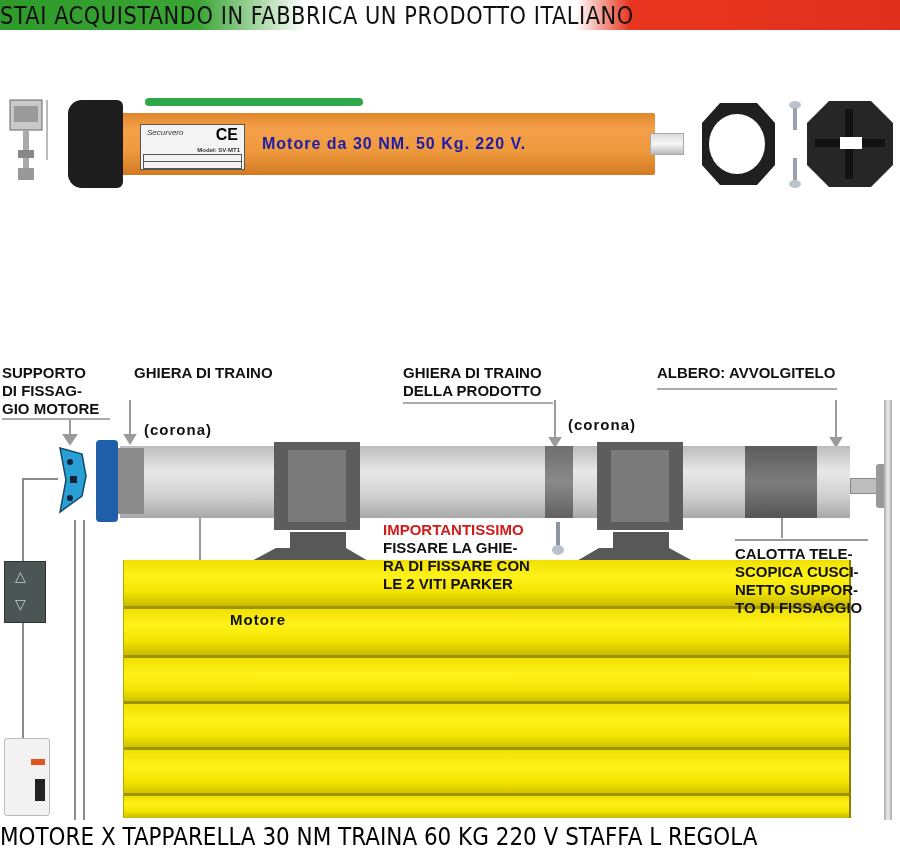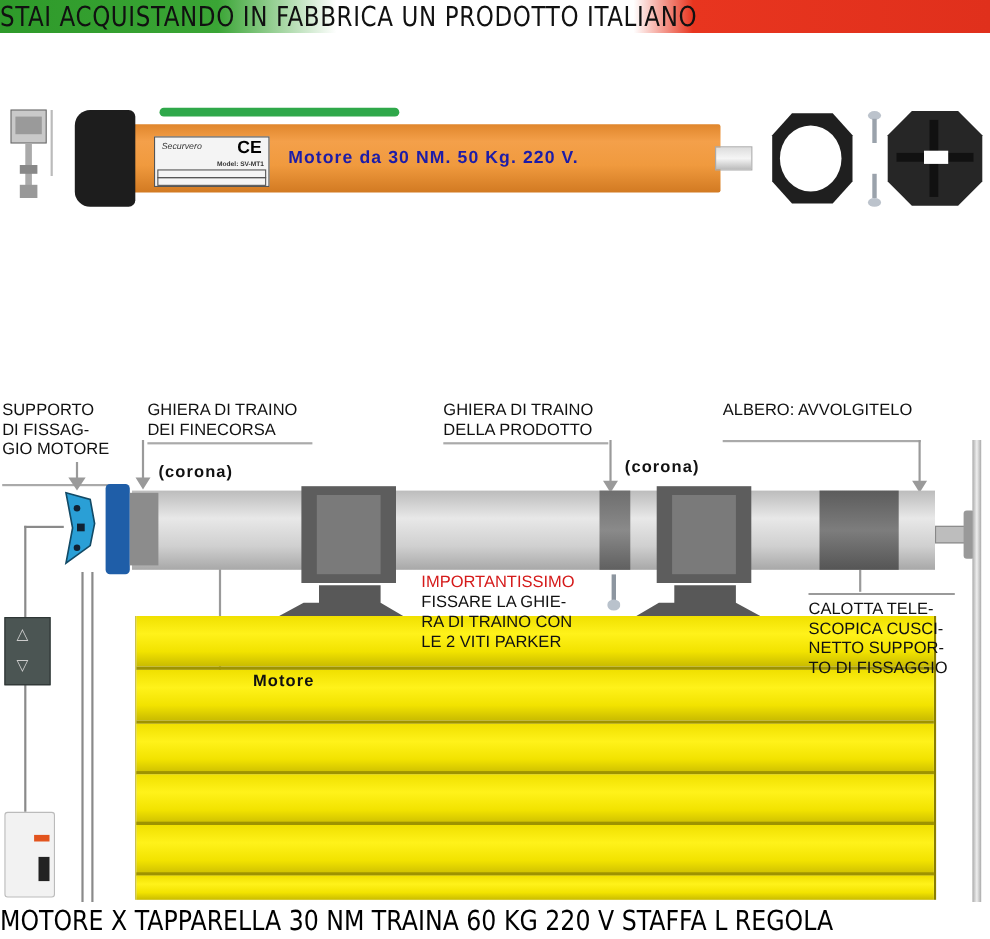--- a/index.html
+++ b/index.html
@@ -14,21 +14,21 @@
   .pin{left:44px;top:100px;width:6px;height:60px;}
   .antenna{left:145px;top:98px;width:218px;height:8px;background:#2fa84a;border-radius:4px;}
   .tube{left:115px;top:113px;width:540px;height:62px;background:linear-gradient(180deg,#e0862c 0%,#f4a04a 25%,#f09a3e 60%,#d27a22 100%);border-radius:2px;}
   .head{left:68px;top:100px;width:55px;height:88px;background:#1d1d1d;border-radius:14px 6px 6px 14px;}
   .shaft{left:650px;top:133px;width:32px;height:20px;background:linear-gradient(180deg,#ddd,#f5f5f5,#bbb);border:1px solid #aaa;}
   .label-plate{left:140px;top:124px;width:103px;height:44px;background:#f4f4f4;border:1px solid #555;font-size:6px;color:#333;}
   .motor-text{left:262px;top:135px;font-family:"Liberation Sans",sans-serif;font-weight:bold;font-size:16px;color:#1c1ca8;letter-spacing:1px;white-space:nowrap;}
   .ring{left:700px;top:99px;width:77px;height:90px;}
   .crown{left:805px;top:99px;width:90px;height:90px;}
   
-  .lbl{font-weight:normal;font-size:15px;line-height:18px;color:#111;white-space:nowrap;}
+  .lbl{font-weight:bold;font-size:15px;line-height:18px;color:#111;white-space:nowrap;}
   .uline{border-bottom:2px solid #aaa;}
   .small{font-weight:bold;font-size:15px;color:#111;}
   .red{color:#d51a1a;}
   
   .shutter{left:123px;top:560px;width:725px;height:258px;border-right:2px solid #8a7e00;border-left:1px solid #b5a900;}
   .slat{position:absolute;left:0;width:725px;height:46px;background:linear-gradient(180deg,#f0e000 0%,#fff21a 35%,#f2e300 70%,#c9bb00 100%);}
   .slat-gap{position:absolute;left:0;width:725px;height:3px;background:#9e9300;}
   
   .roller{left:120px;top:446px;width:730px;height:72px;background:linear-gradient(180deg,#bcbcbc 0%,#e8e8e8 35%,#d0d0d0 70%,#a8a8a8 100%);}
   .wall{left:884px;top:400px;width:8px;height:420px;background:linear-gradient(90deg,#aaa,#eee,#aaa);}
@@ -88,36 +88,35 @@
     <polygon points="24,2 66,2 88,24 88,66 66,88 24,88 2,66 2,24" fill="#262626"></polygon>
     <rect x="10" y="40" width="70" height="8" fill="#111"></rect>
     <rect x="40" y="10" width="8" height="70" fill="#111"></rect>
     <rect x="35" y="38" width="22" height="12" fill="#fff"></rect>
   </svg>
 </div>
 
 <div class="abs lbl" style="left:2px;top:364px;">
   <div>SUPPORTO</div>
   <div>DI FISSAG-</div>
-  <div class="uline" style="padding-bottom:22px;width:108px;">GIO MOTORE</div>
+  <div class="uline" style="padding-bottom:0;width:108px;">GIO MOTORE</div>
 </div>
 <div class="abs lbl" style="left:134px;top:364px;">
   <div>GHIERA DI TRAINO</div>
-  <div class="uline" style="width:150px;padding-bottom:2px;">DEI FINECORSA</div>
 </div>
 <div class="abs small" style="left:144px;top:421px;letter-spacing:1px;">(corona)</div>
 
 <div class="abs lbl" style="left:403px;top:364px;">
   <div>GHIERA DI TRAINO</div>
   <div class="uline" style="width:150px;padding-bottom:2px;">DELLA PRODOTTO</div>
 </div>
 <div class="abs small" style="left:568px;top:416px;letter-spacing:1px;">(corona)</div>
 
 <div class="abs lbl" style="left:657px;top:364px;">
-  <div class="uline" style="width:180px;padding-bottom:18px;">ALBERO: AVVOLGITELO</div>
+  <div class="uline" style="width:180px;padding-bottom:6px;">ALBERO: AVVOLGITELO</div>
 </div>
 
 <svg class="abs" style="left:0;top:0;" width="900" height="854">
   <g stroke="#9a9a9a" stroke-width="2" fill="#9a9a9a">
     <line x1="70" y1="420" x2="70" y2="437"></line>
       <polygon points="64,435 76,435 70,444"></polygon>
     <line x1="130" y1="400" x2="130" y2="437"></line>
       <polygon points="125,435 135,435 130,443"></polygon>
     <line x1="555" y1="400" x2="555" y2="440"></line>
       <polygon points="550,438 560,438 555,446"></polygon>
@@ -185,21 +184,21 @@
   <div class="slat" style="top:144px;"></div>
     <div class="slat-gap" style="top:187px;"></div>
   <div class="slat" style="top:190px;"></div>
     <div class="slat-gap" style="top:233px;"></div>
   <div class="slat" style="top:236px;height:22px;"></div>
 </div>
 
 <div class="abs lbl" style="left:383px;top:521px;">
   <div class="red">IMPORTANTISSIMO</div>
   <div>FISSARE LA GHIE-</div>
-  <div>RA DI TRAINO CON</div>
+  <div>RA DI FISSARE CON</div>
   <div>LE 2 VITI PARKER</div>
 </div>
 <svg class="abs" style="left:552px;top:522px;" width="12" height="34">
   <rect x="4" y="0" width="4" height="24" fill="#8d96a0"></rect>
   <ellipse cx="6" cy="28" rx="6" ry="5" fill="#b9c2cc"></ellipse>
 </svg>
 
 <div class="abs lbl" style="left:735px;top:545px;">
   <div>CALOTTA TELE-</div>
   <div>SCOPICA CUSCI-</div>

